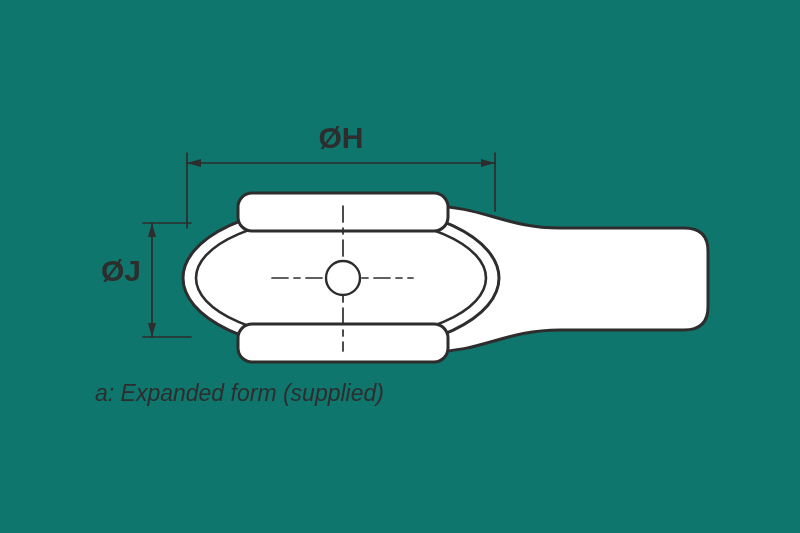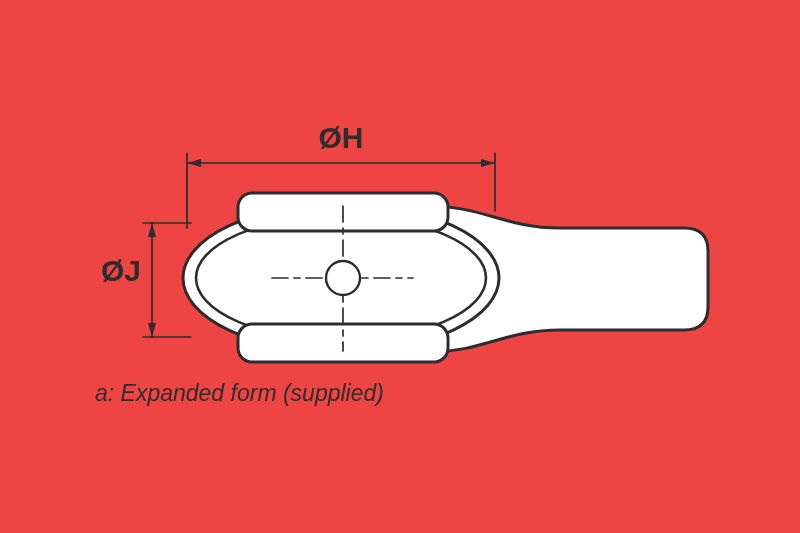--- a/index.html
+++ b/index.html
@@ -5,21 +5,21 @@
   html, body {
     margin: 0;
     padding: 0;
     background: #ffffff;
     font-family: "Liberation Sans", sans-serif;
   }
   .canvas {
     position: relative;
     width: 800px;
     height: 533px;
-    background: #ef4444;
+    background: #0f766e;
     overflow: hidden;
   }
   svg text {
     font-family: "Liberation Sans", sans-serif;
   }
   .dim-label {
     font-size: 30px;
     font-weight: bold;
   }
   .caption-text {

